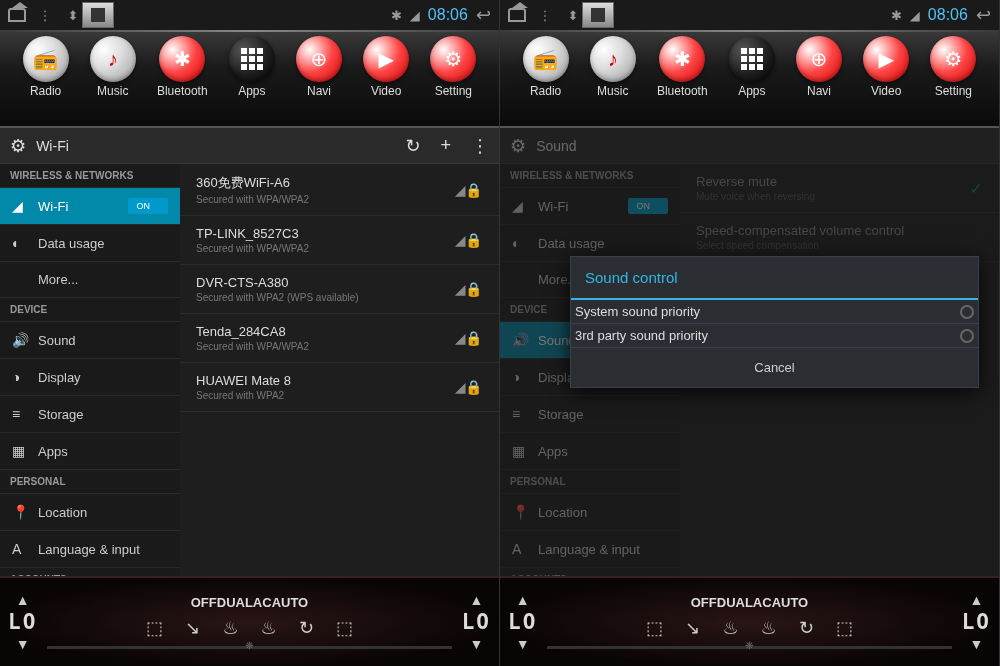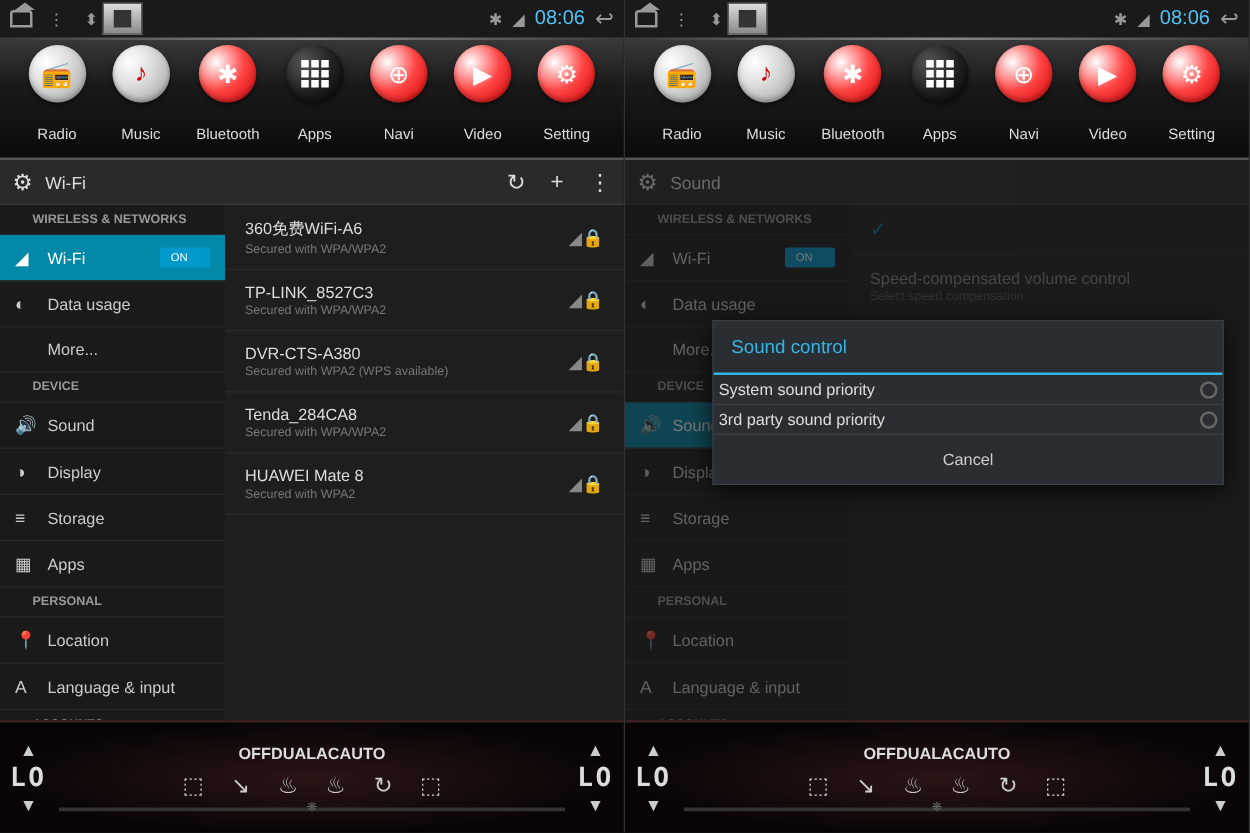--- a/index.html
+++ b/index.html
@@ -15,31 +15,31 @@
 .sb-square-inner{width:14px;height:14px;background:#333}
 .sb-time{color:#4fc3f7;font-size:16px}
 .sb-back{font-size:18px;color:#999}
 .topbar{height:98px;background:linear-gradient(180deg,#3a3a3a 0%,#1a1a1a 40%,#0a0a0a 100%);border-bottom:2px solid #555;position:relative;padding-top:2px}
 .topbar:before{content:"";position:absolute;top:0;left:0;right:0;height:2px;background:linear-gradient(90deg,transparent,#888,transparent)}
 .app-icons{display:flex;justify-content:space-around;padding:4px 12px 0}
 .app-btn{display:flex;flex-direction:column;align-items:center;gap:2px;cursor:pointer}
 .app-circle{width:46px;height:46px;border-radius:50%;background:radial-gradient(circle at 30% 30%,#fff,#ddd 40%,#999);display:flex;align-items:center;justify-content:center;box-shadow:0 2px 4px rgba(0,0,0,0.5),inset 0 -2px 4px rgba(0,0,0,0.3)}
 .app-circle.red{background:radial-gradient(circle at 30% 30%,#fff,#f44,#c00)}
 .app-circle.dark{background:radial-gradient(circle at 30% 30%,#555,#222,#000);color:#fff}
-.app-label{color:#ddd;font-size:12px;margin-top:16px}
+.app-label{color:#ddd;font-size:12px;margin-top:0}
 .app-ico{font-size:20px;color:#c00}
 .app-ico.white{color:#fff}
 .grid-ico{display:grid;grid-template-columns:repeat(3,6px);gap:2px}
 .grid-ico span{width:6px;height:6px;background:#fff}
 .settings-header{height:36px;background:#2a2a2a;display:flex;align-items:center;padding:0 10px;color:#ddd;font-size:14px;gap:10px;border-bottom:1px solid #3a3a3a}
 .settings-header .gear{font-size:18px}
 .settings-header .right{margin-left:auto;display:flex;gap:20px;font-size:18px;cursor:pointer}
 .content{height:412px;display:flex;overflow:hidden}
 .sidebar{width:180px;background:#1a1a1a;overflow-y:auto}
-.section-label{padding:6px 26px;color:#999;font-size:10px;font-weight:bold;border-bottom:1px solid #2a2a2a}
+.section-label{padding:6px 10px;color:#999;font-size:10px;font-weight:bold;border-bottom:1px solid #2a2a2a}
 .side-item{display:flex;align-items:center;padding:10px 12px;color:#ccc;font-size:13px;gap:10px;border-bottom:1px solid #2a2a2a;cursor:pointer}
 .side-item.active{background:#0288a8;color:#fff}
 .side-ico{width:16px;font-size:14px}
 .toggle{margin-left:auto;width:40px;height:16px;background:#0099cc;color:#fff;font-size:9px;display:flex;align-items:center;justify-content:flex-end;padding:0 18px;border-radius:2px}
 .main-list{flex:1;background:#1e1e1e;overflow-y:auto}
 .wifi-item{padding:10px 16px;border-bottom:1px solid #2a2a2a;display:flex;align-items:center;cursor:pointer}
 .wifi-info{flex:1}
 .wifi-name{color:#ddd;font-size:13px}
 .wifi-sub{color:#777;font-size:10px;margin-top:2px}
 .wifi-sig{color:#888;font-size:14px}
@@ -391,20 +391,24 @@
           <span>Location</span>
         </div>
       <div class="side-item">
           <span class="side-ico">A</span>
           <span>Language &amp; input</span>
         </div>
       <div class="section-label">ACCOUNTS</div>
     </div>
     <div class="main-list">
       <div class="sound-item">
+          <div class="sound-info">
+            <div class="sound-name">Reverse mute</div>
+            <div class="sound-sub">Mute voice when reversing</div>
+          </div>
           <span class="check">✓</span>
         </div>
       <div class="sound-item">
           <div class="sound-info">
             <div class="sound-name">Speed-compensated volume control</div>
             <div class="sound-sub">Select speed compensation</div>
           </div>
         </div>
     </div>
   </div>

